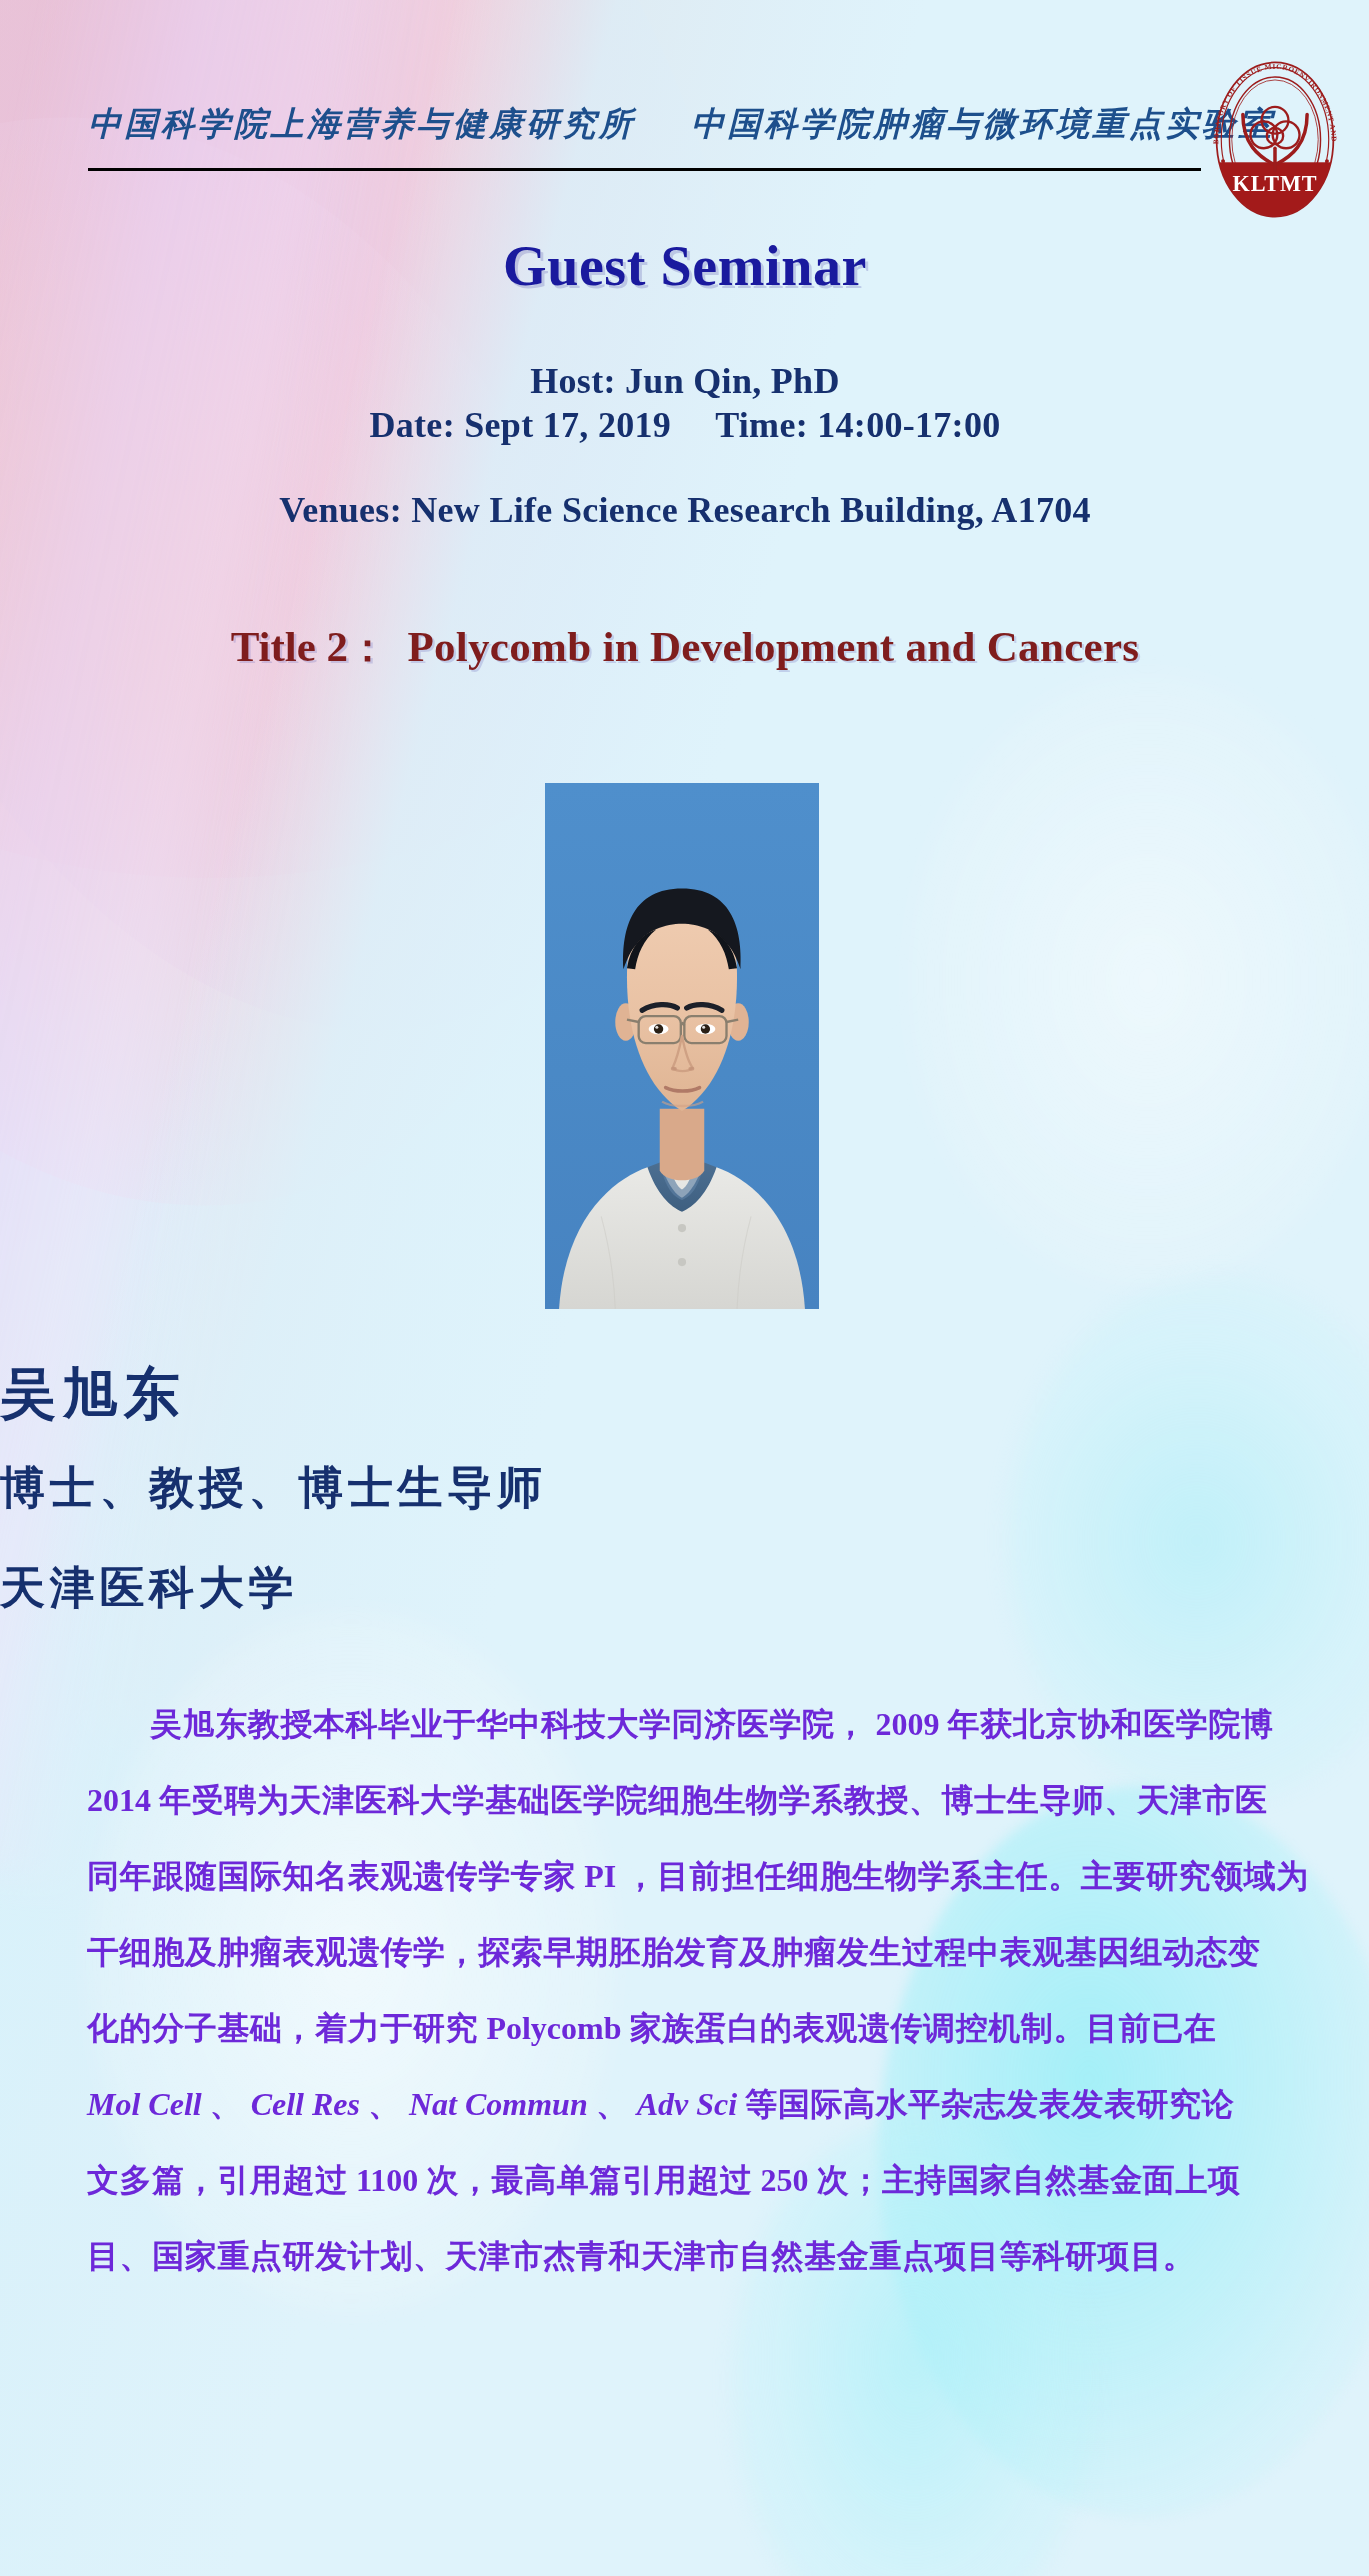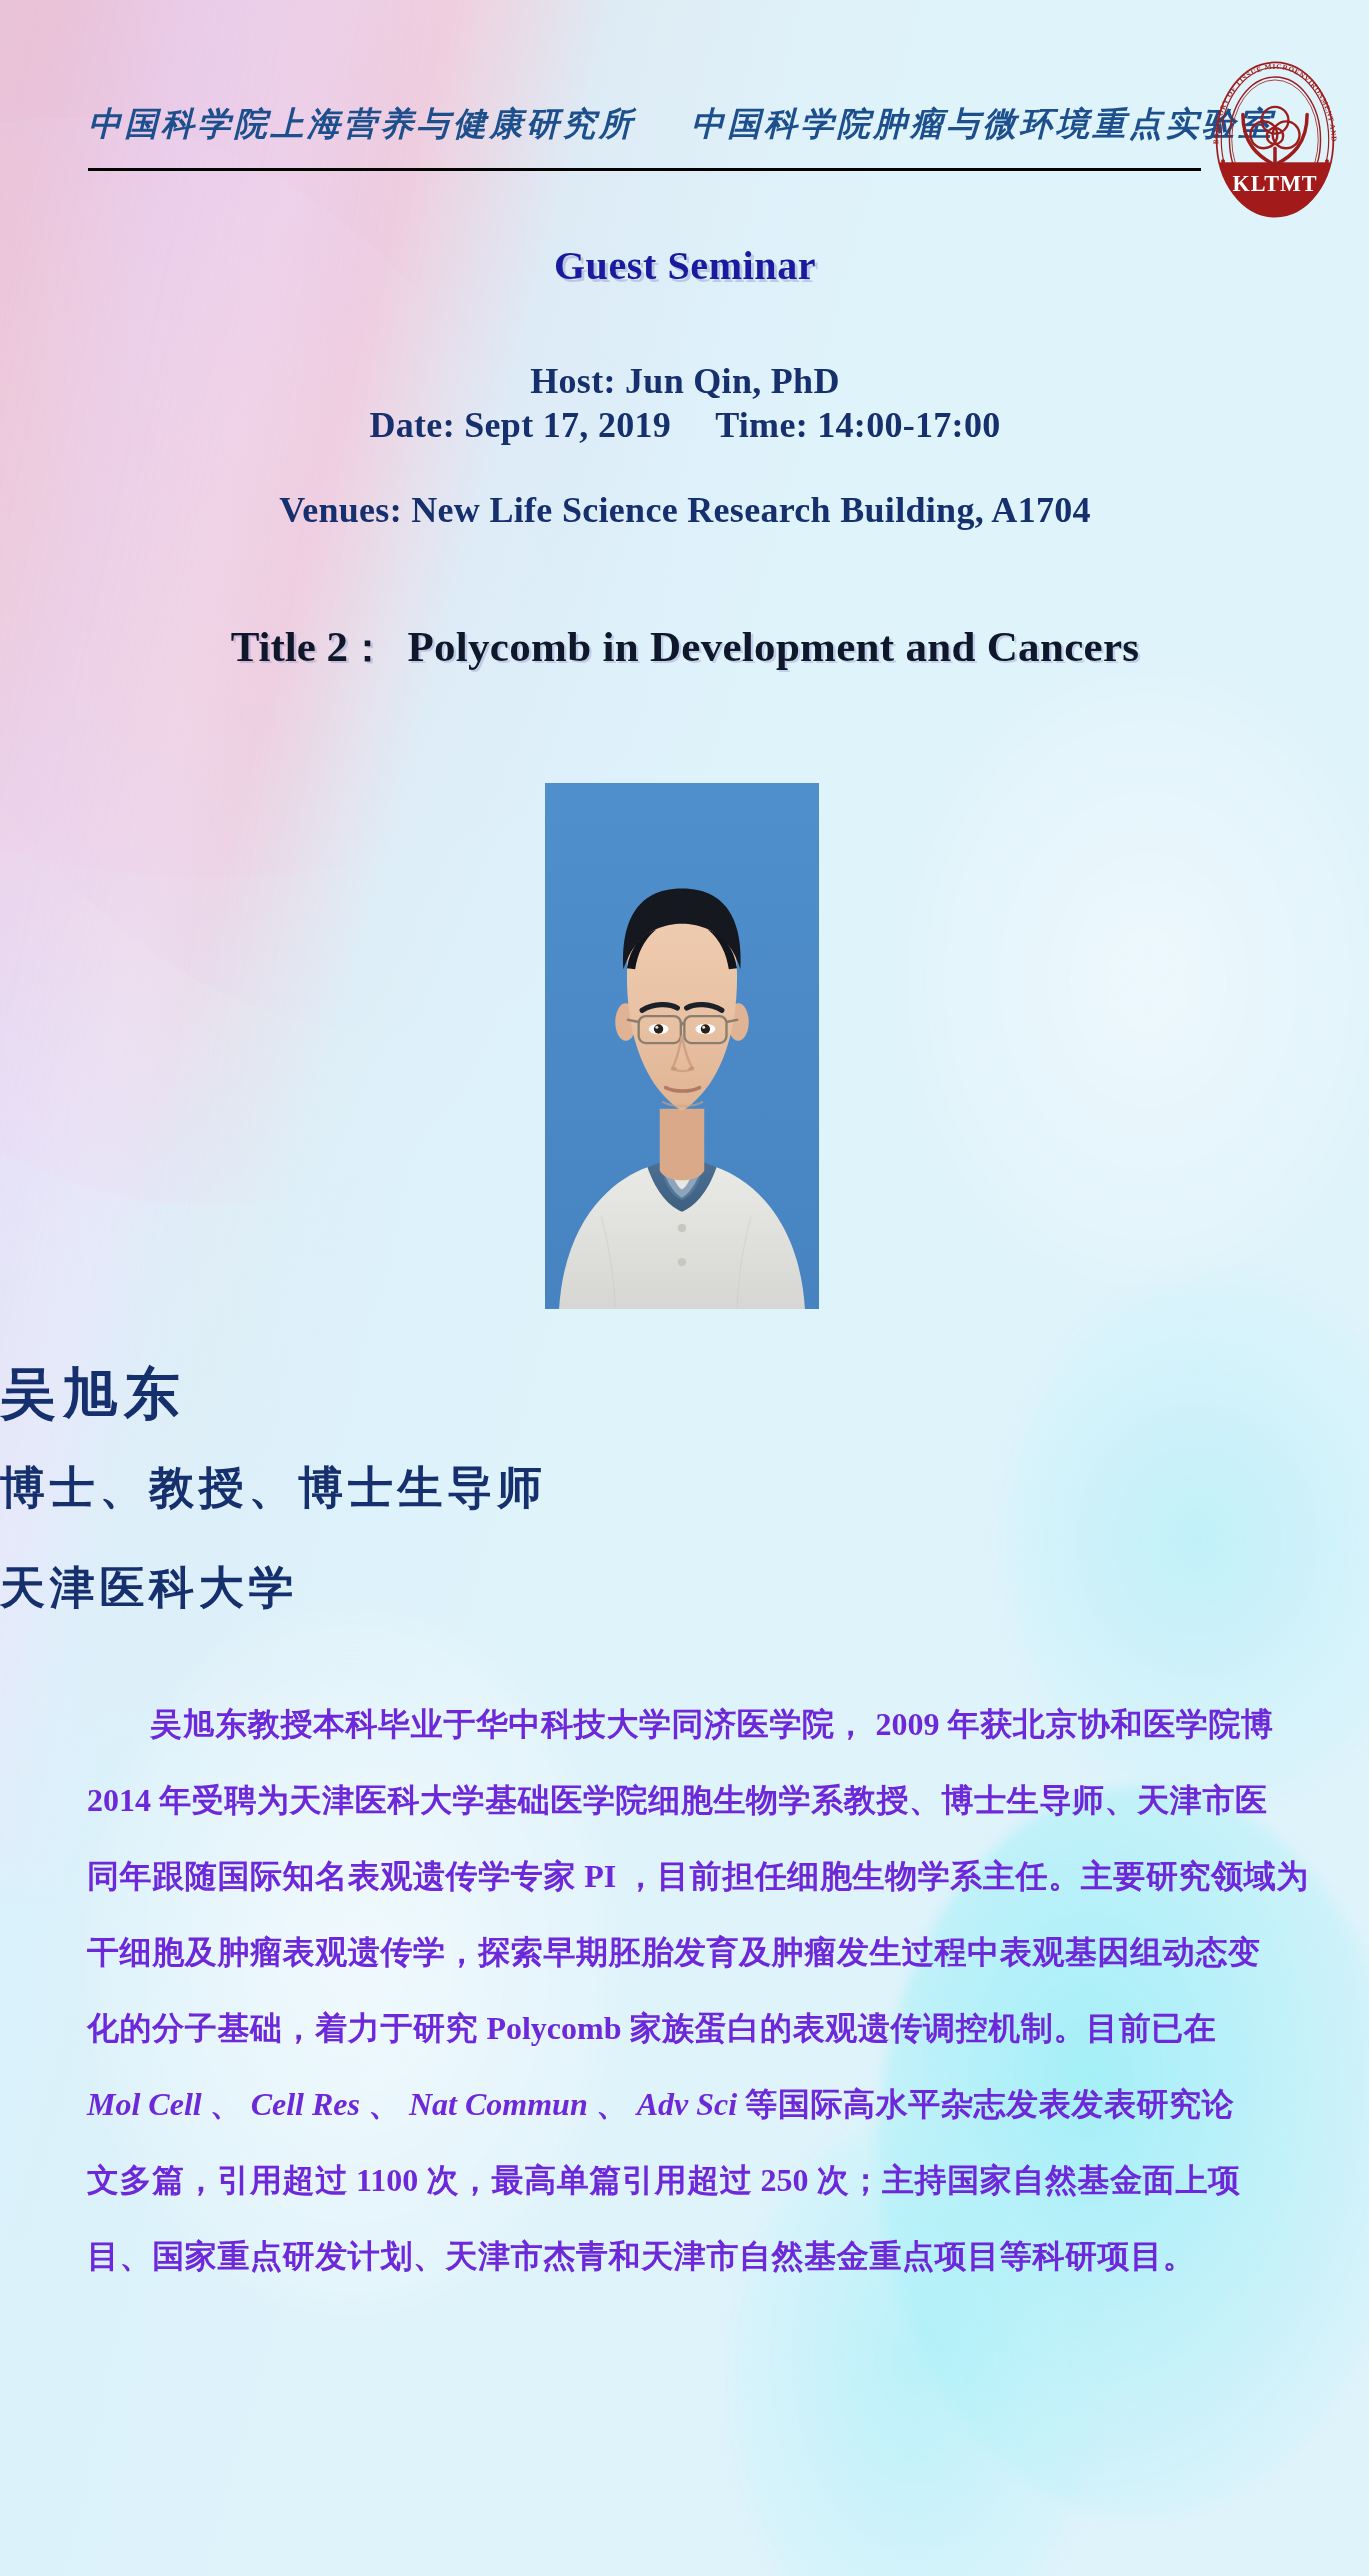--- a/index.html
+++ b/index.html
@@ -153,45 +153,44 @@
   .seal{
     position:absolute;left:1202px;top:56px;width:146px;height:167px;
   }
 
   
   .guest-title{
     position:absolute;left:0;top:234px;width:1370px;
     text-align:center;
     font-family:"Liberation Serif",serif;
     font-weight:bold;
-    font-size:40px;
+    font-size:56px;
     letter-spacing:0.6px;
     color:#1a1a9e;
     text-shadow:2.9px 2.9px 0 rgba(100,100,180,.28);
-    margin-top:8px;
   }
   .meta{
     position:absolute;left:0;width:1370px;text-align:center;
     font-family:"Liberation Serif",serif;
     font-weight:bold;
     color:#16306e;
     letter-spacing:0.3px;
   }
   .meta-host{top:360px;font-size:36px;}
   .meta-date{top:404px;font-size:36px;}
   .meta-date .sep{display:inline-block;width:26px;}
   .meta-venue{top:489px;font-size:36px;}
 
   .talk-title{
     position:absolute;left:0;top:621px;width:1370px;
     text-align:center;
     font-family:"Liberation Serif",serif;
     font-weight:bold;
     font-size:43px;
-    color:#0f172a;
+    color:#7f1d1d;
     letter-spacing:0.3px;
     text-shadow:2.3px 2.3px 0 rgba(110,110,190,.26);
   }
   .talk-title .tnum{letter-spacing:0;}
   .talk-title .colon{font-size:39px;}
   .talk-title .gap{display:inline-block;width:20px;}
 
   
   .portrait{
     position:absolute;left:545px;top:783px;width:274px;height:526px;

